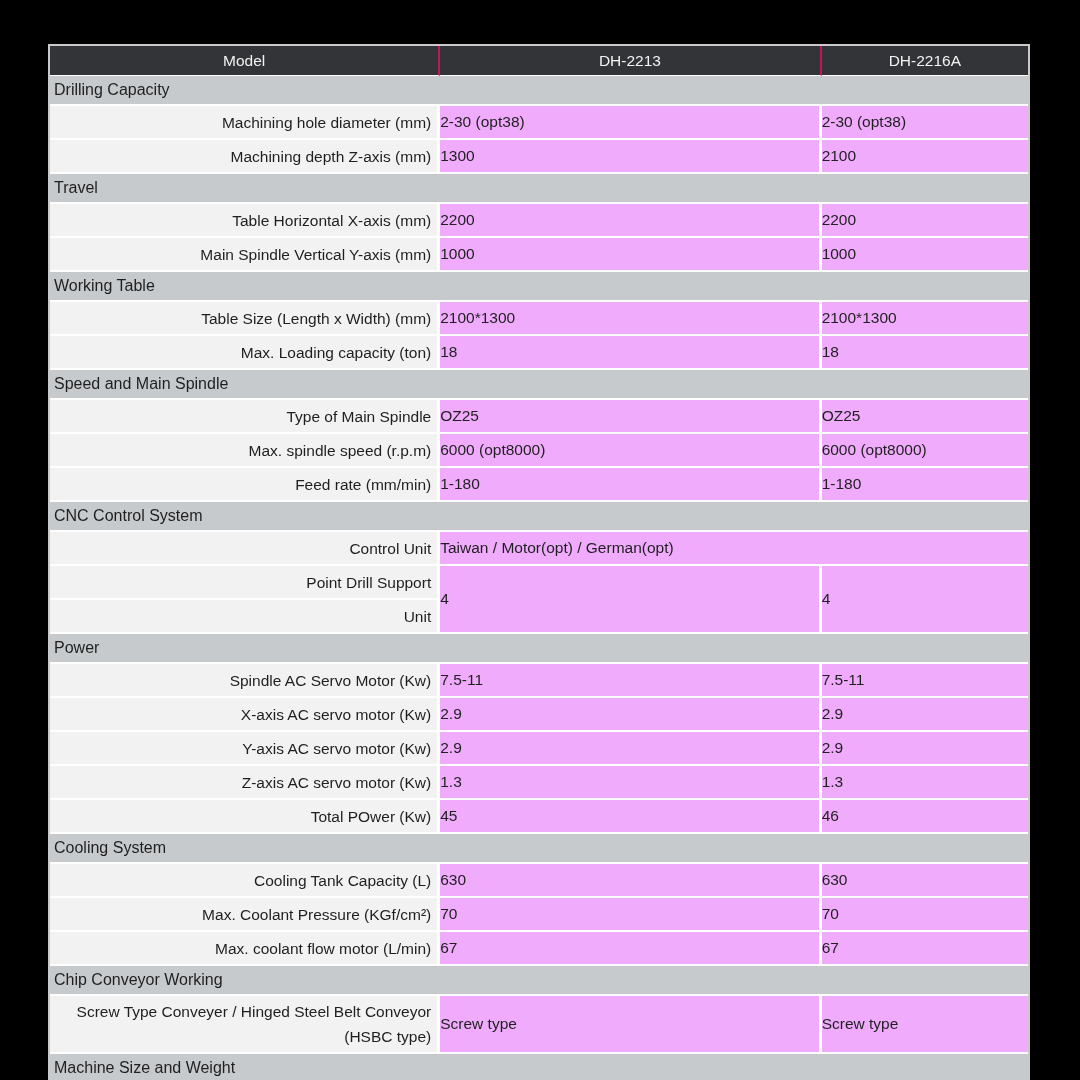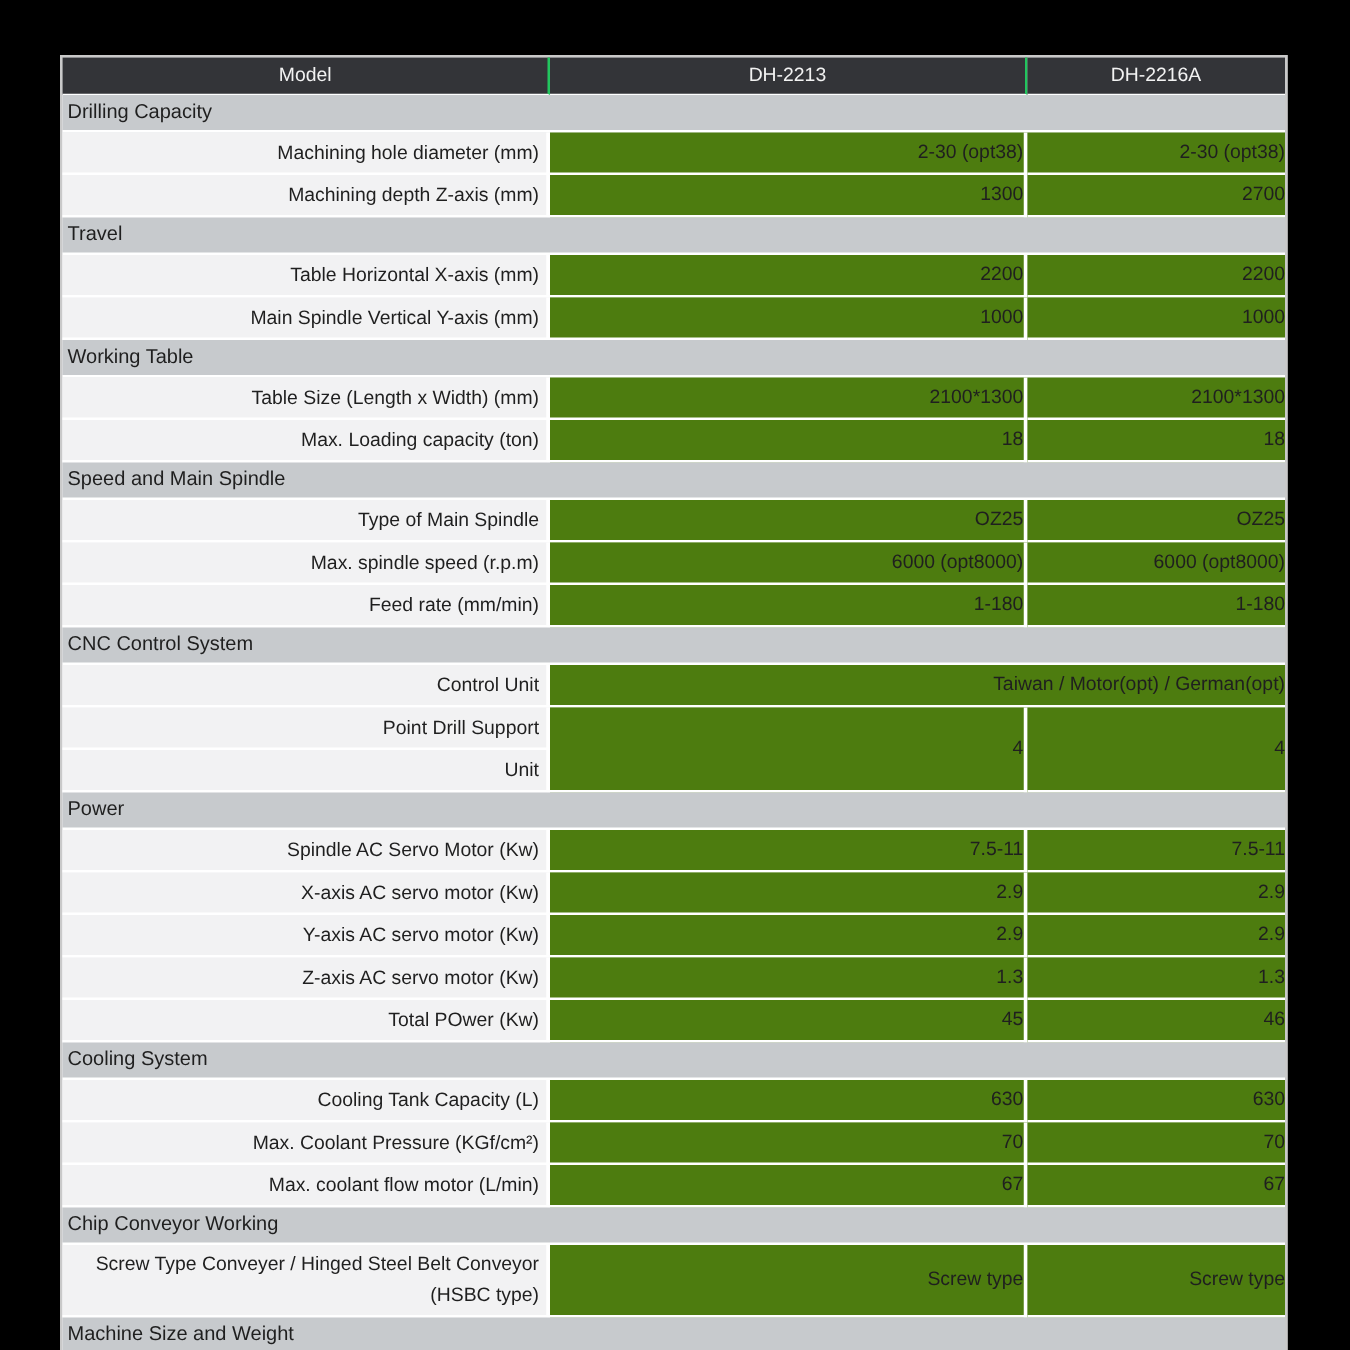--- a/index.html
+++ b/index.html
@@ -40,21 +40,21 @@
     background: #333438;
     color: #f2f2f2;
     font-weight: 400;
     font-size: 15.5px;
     height: 29px;
     text-align: center;
     vertical-align: middle;
     padding: 0;
     border-bottom: 1px solid #ffffff;
   }
-  th.divider-right { border-right: 2px solid #22c55e; }
+  th.divider-right { border-right: 2px solid #be185d; }
 
   td {
     vertical-align: middle;
     font-size: 15.5px;
     color: #1f1f1f;
     padding: 0;
   }
   td.section-cell {
     background: #c7cacd;
     height: 28px;
@@ -66,23 +66,23 @@
   td.label-cell {
     background: #f2f2f3;
     height: 28px;
     padding: 2px 6px 2px 4px;
     text-align: right;
     border-right: 3px solid #ffffff;
     border-bottom: 2px solid #ffffff;
     line-height: 25px;
   }
   td.value-cell {
-    background: #4d7c0f;
+    background: #f0abfc;
     height: 28px;
-    text-align: right;
+    text-align: left;
     border-right: 3px solid #ffffff;
     border-bottom: 2px solid #ffffff;
   }
   td.no-right { border-right: none; margin-left: 41px; }
   tr.tall td { height: 52px; }
 </style>
 </head>
 <body>
 
 <div class="page">
@@ -105,21 +105,21 @@
             <td class="section-cell no-right" colspan="3">Drilling Capacity</td>
           </tr>
           <tr>
             <td class="label-cell">Machining hole diameter (mm)</td>
             <td class="value-cell">2-30 (opt38)</td>
             <td class="value-cell no-right">2-30 (opt38)</td>
           </tr>
           <tr>
             <td class="label-cell">Machining depth Z-axis (mm)</td>
             <td class="value-cell">1300</td>
-            <td class="value-cell no-right">2700</td>
+            <td class="value-cell no-right">2100</td>
           </tr>
           <tr>
             <td class="section-cell no-right" colspan="3">Travel</td>
           </tr>
           <tr>
             <td class="label-cell">Table Horizontal X-axis (mm)</td>
             <td class="value-cell">2200</td>
             <td class="value-cell no-right">2200</td>
           </tr>
           <tr>

